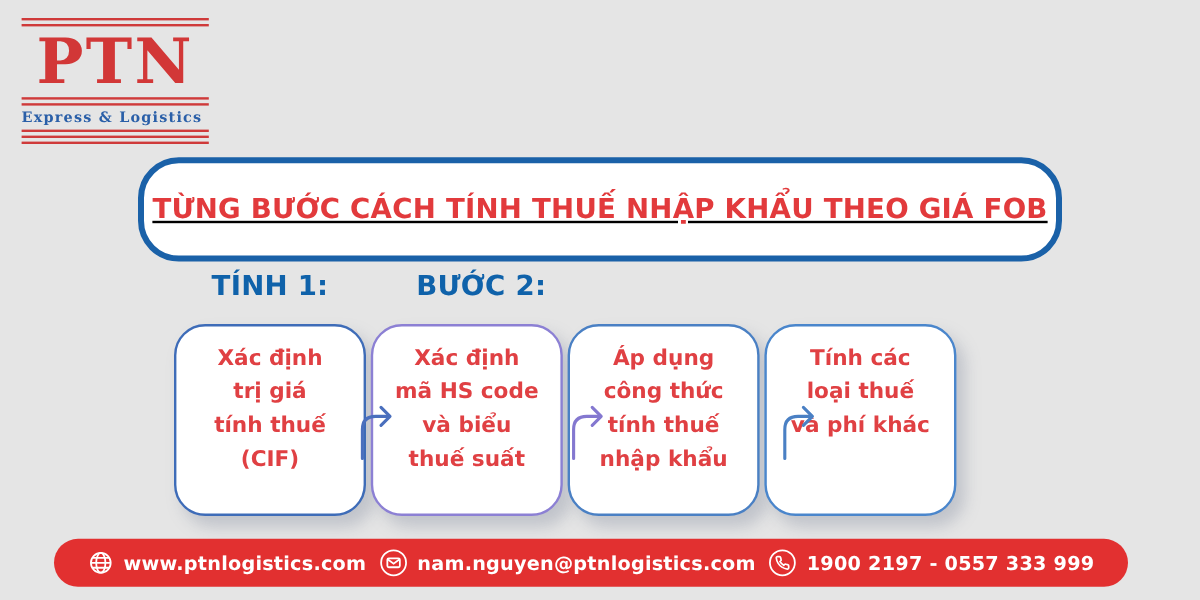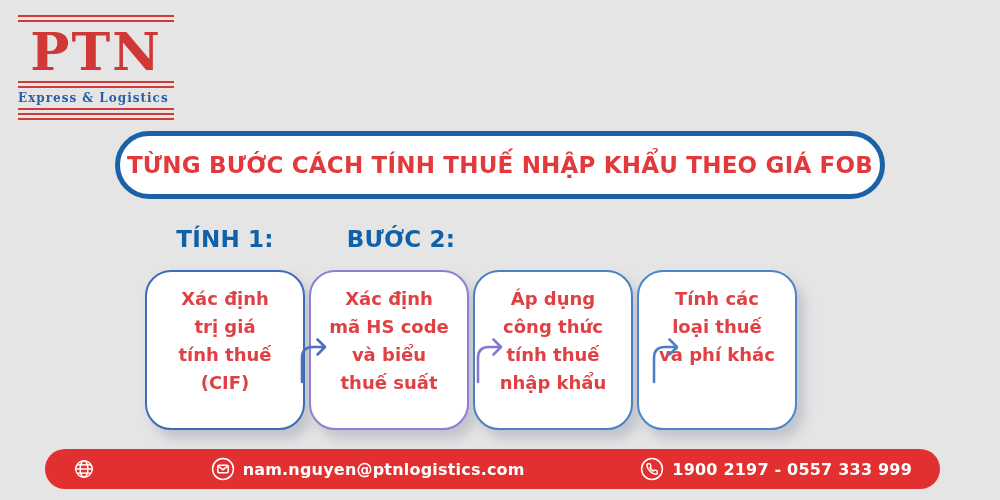--- a/index.html
+++ b/index.html
@@ -16,23 +16,23 @@
     font-size:52px;line-height:1.02;color:#d23737;text-align:center;letter-spacing:2px;
   }
   .logo-tagline{
     font-family:"DejaVu Serif","Liberation Serif",serif;font-weight:bold;
     font-size:12px;color:#2a5fa8;letter-spacing:1px;margin:2px 0;
     white-space:nowrap;
   }
 
   
   .banner{
-    position:absolute;left:115px;top:131px;width:770px;height:68px;box-sizing:border-box;
+    position:absolute;left:115px;top:131px;width:770px;height:87px;box-sizing:border-box;
     background:#ffffff;border:5px solid #1a61a8;border-radius:34px;
-    display:flex;align-items:center;justify-content:center;
+    display:flex;align-items:center;justify-content:center;text-decoration:underline;
   }
   .banner-title{
     color:#e23a3c;font-weight:bold;font-size:23px;letter-spacing:.2px;white-space:nowrap;
   }
 
   
   .step-labels{
     position:absolute;left:145px;top:226px;width:688px;
     display:grid;grid-template-columns:repeat(4,160px);gap:16px;
   }
@@ -151,20 +151,21 @@
     <div class="footer-item">
       <span>
         <svg viewBox="0 0 24 24" width="22" height="22" fill="none" stroke="#ffffff" stroke-width="1.6">
           <circle cx="12" cy="12" r="9"></circle>
           <ellipse cx="12" cy="12" rx="4.2" ry="9"></ellipse>
           <line x1="3" y1="12" x2="21" y2="12"></line>
           <line x1="4.6" y1="7.5" x2="19.4" y2="7.5"></line>
           <line x1="4.6" y1="16.5" x2="19.4" y2="16.5"></line>
         </svg>
       </span>
+      <span class="footer-text">www.ptnlogistics.com</span>
     </div>
 
     <div class="footer-item">
       <span>
         <svg viewBox="0 0 24 24" width="24" height="24" fill="none" stroke="#ffffff" stroke-width="1.5">
           <circle cx="12" cy="12" r="10.4"></circle>
           <rect x="6.8" y="8.3" width="10.4" height="7.4" rx="1.2"></rect>
           <polyline points="7.3,9.2 12,12.7 16.7,9.2"></polyline>
         </svg>
       </span>

